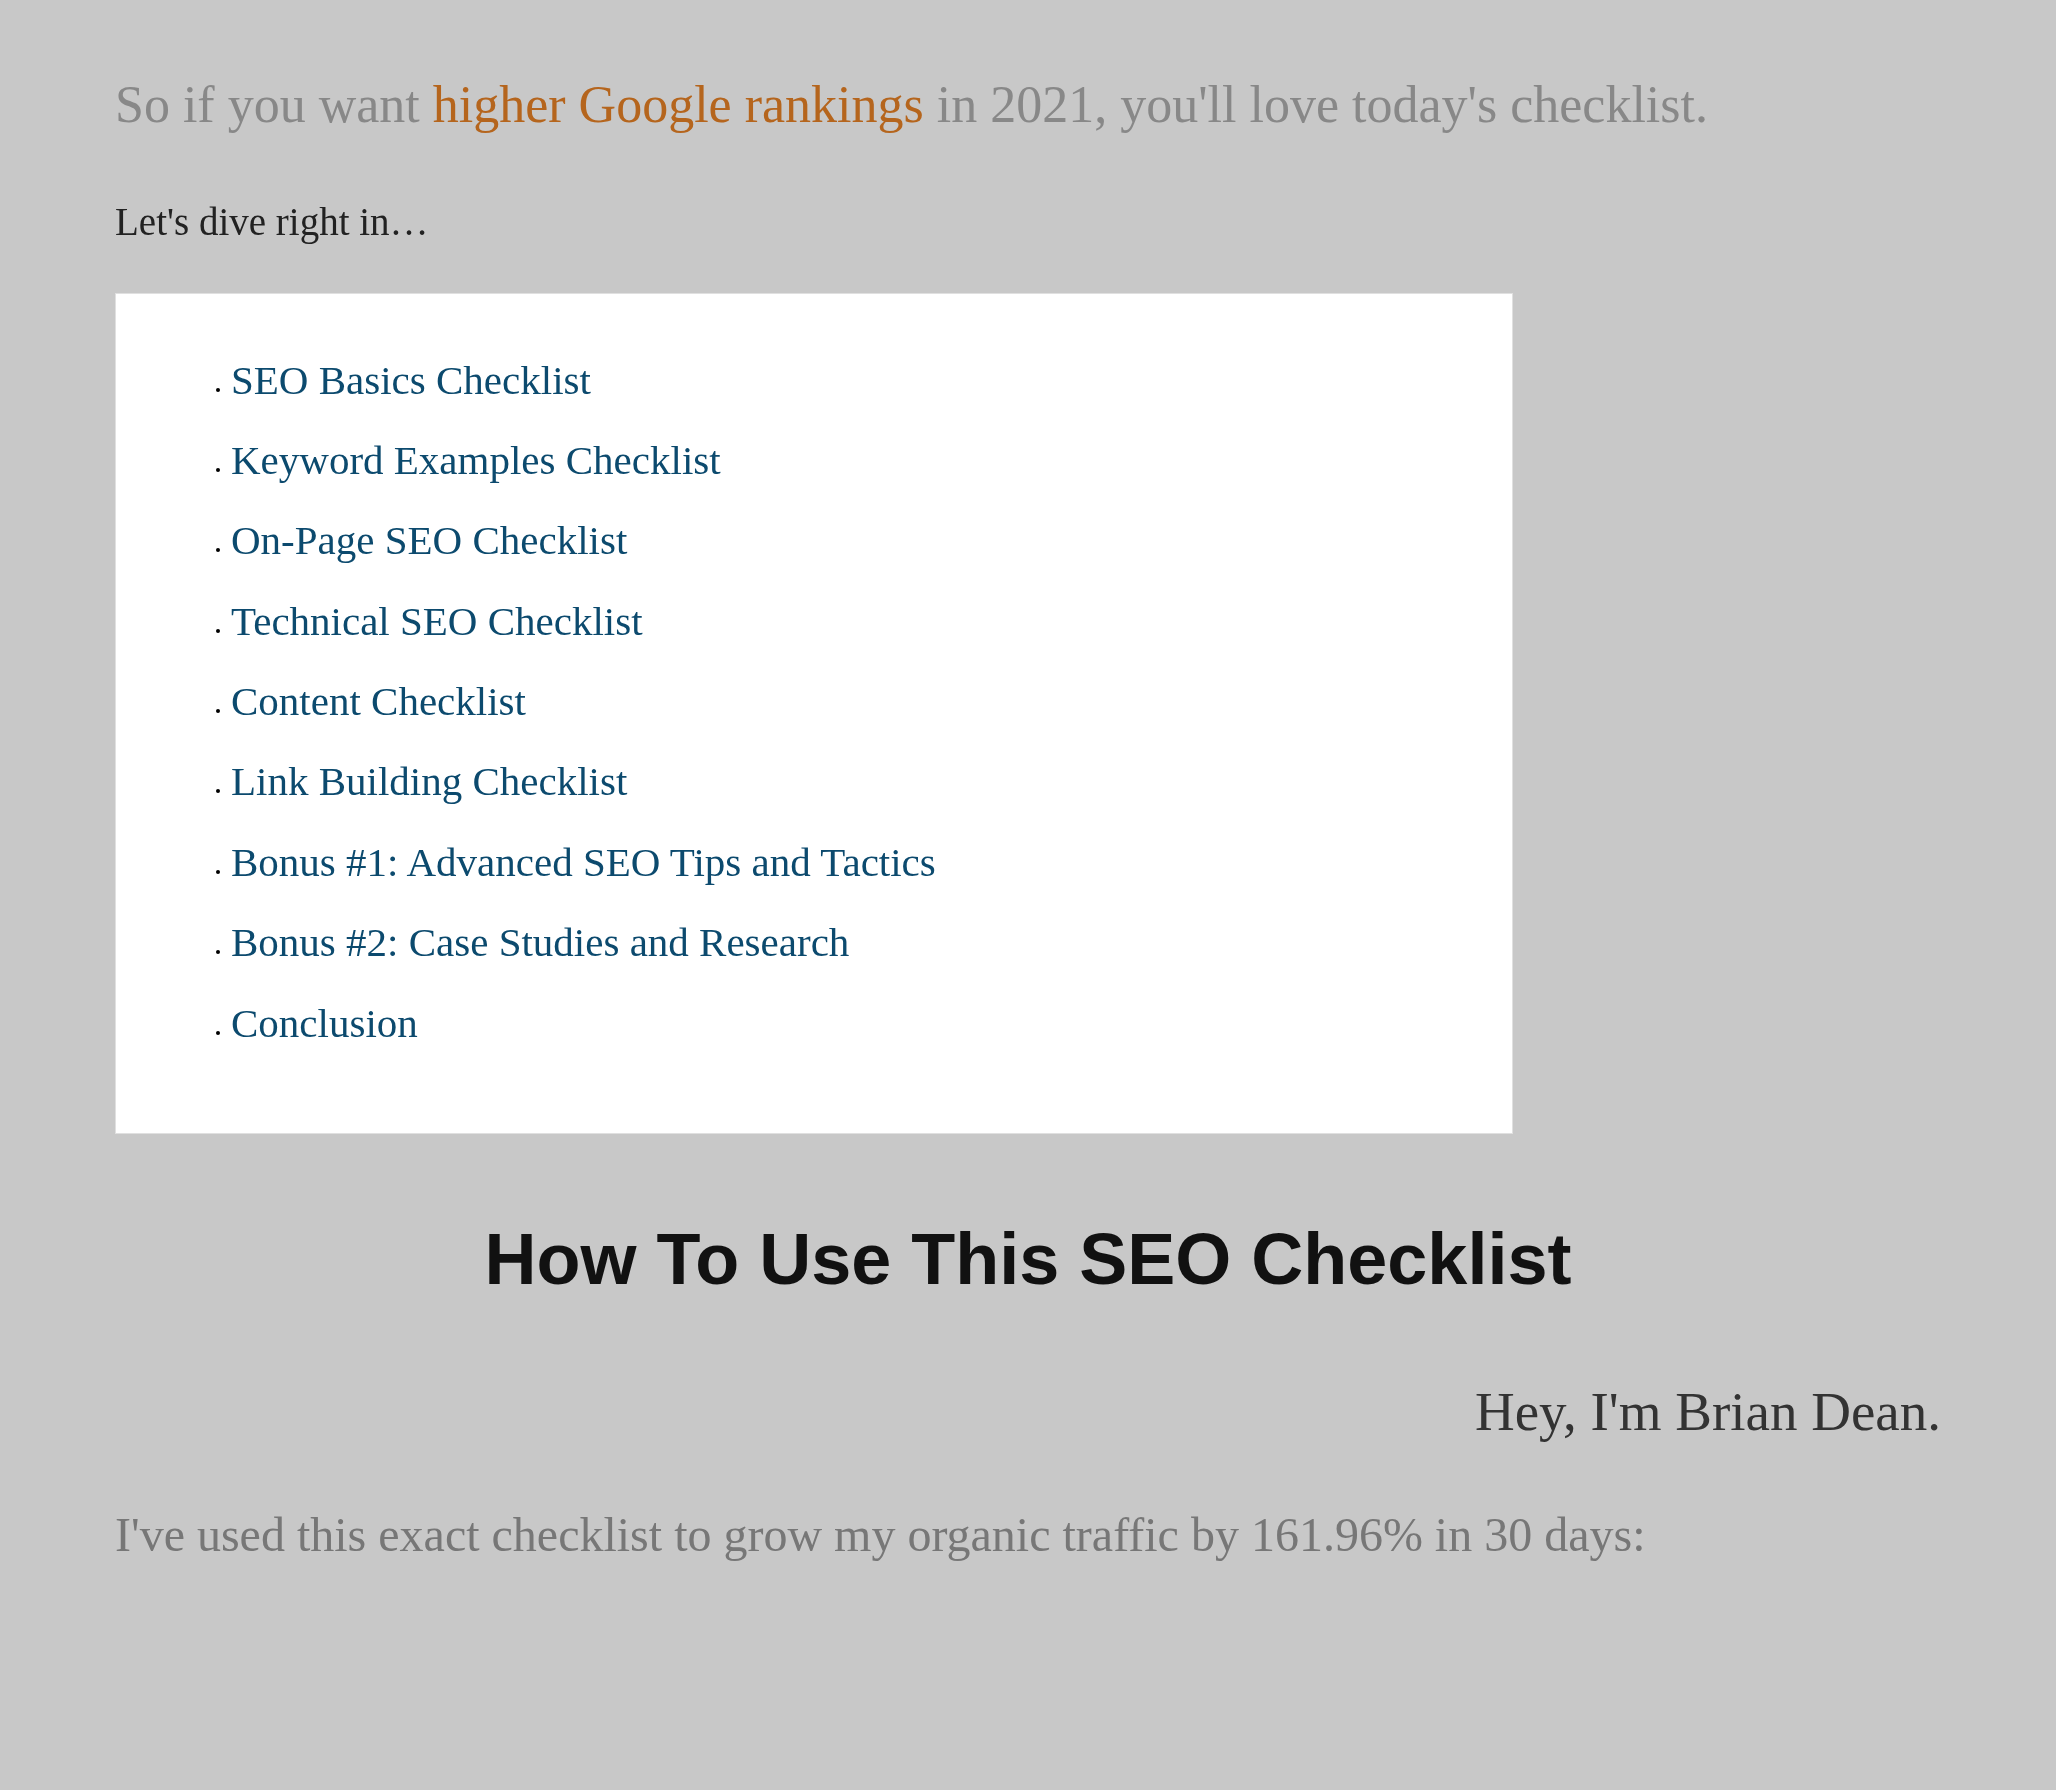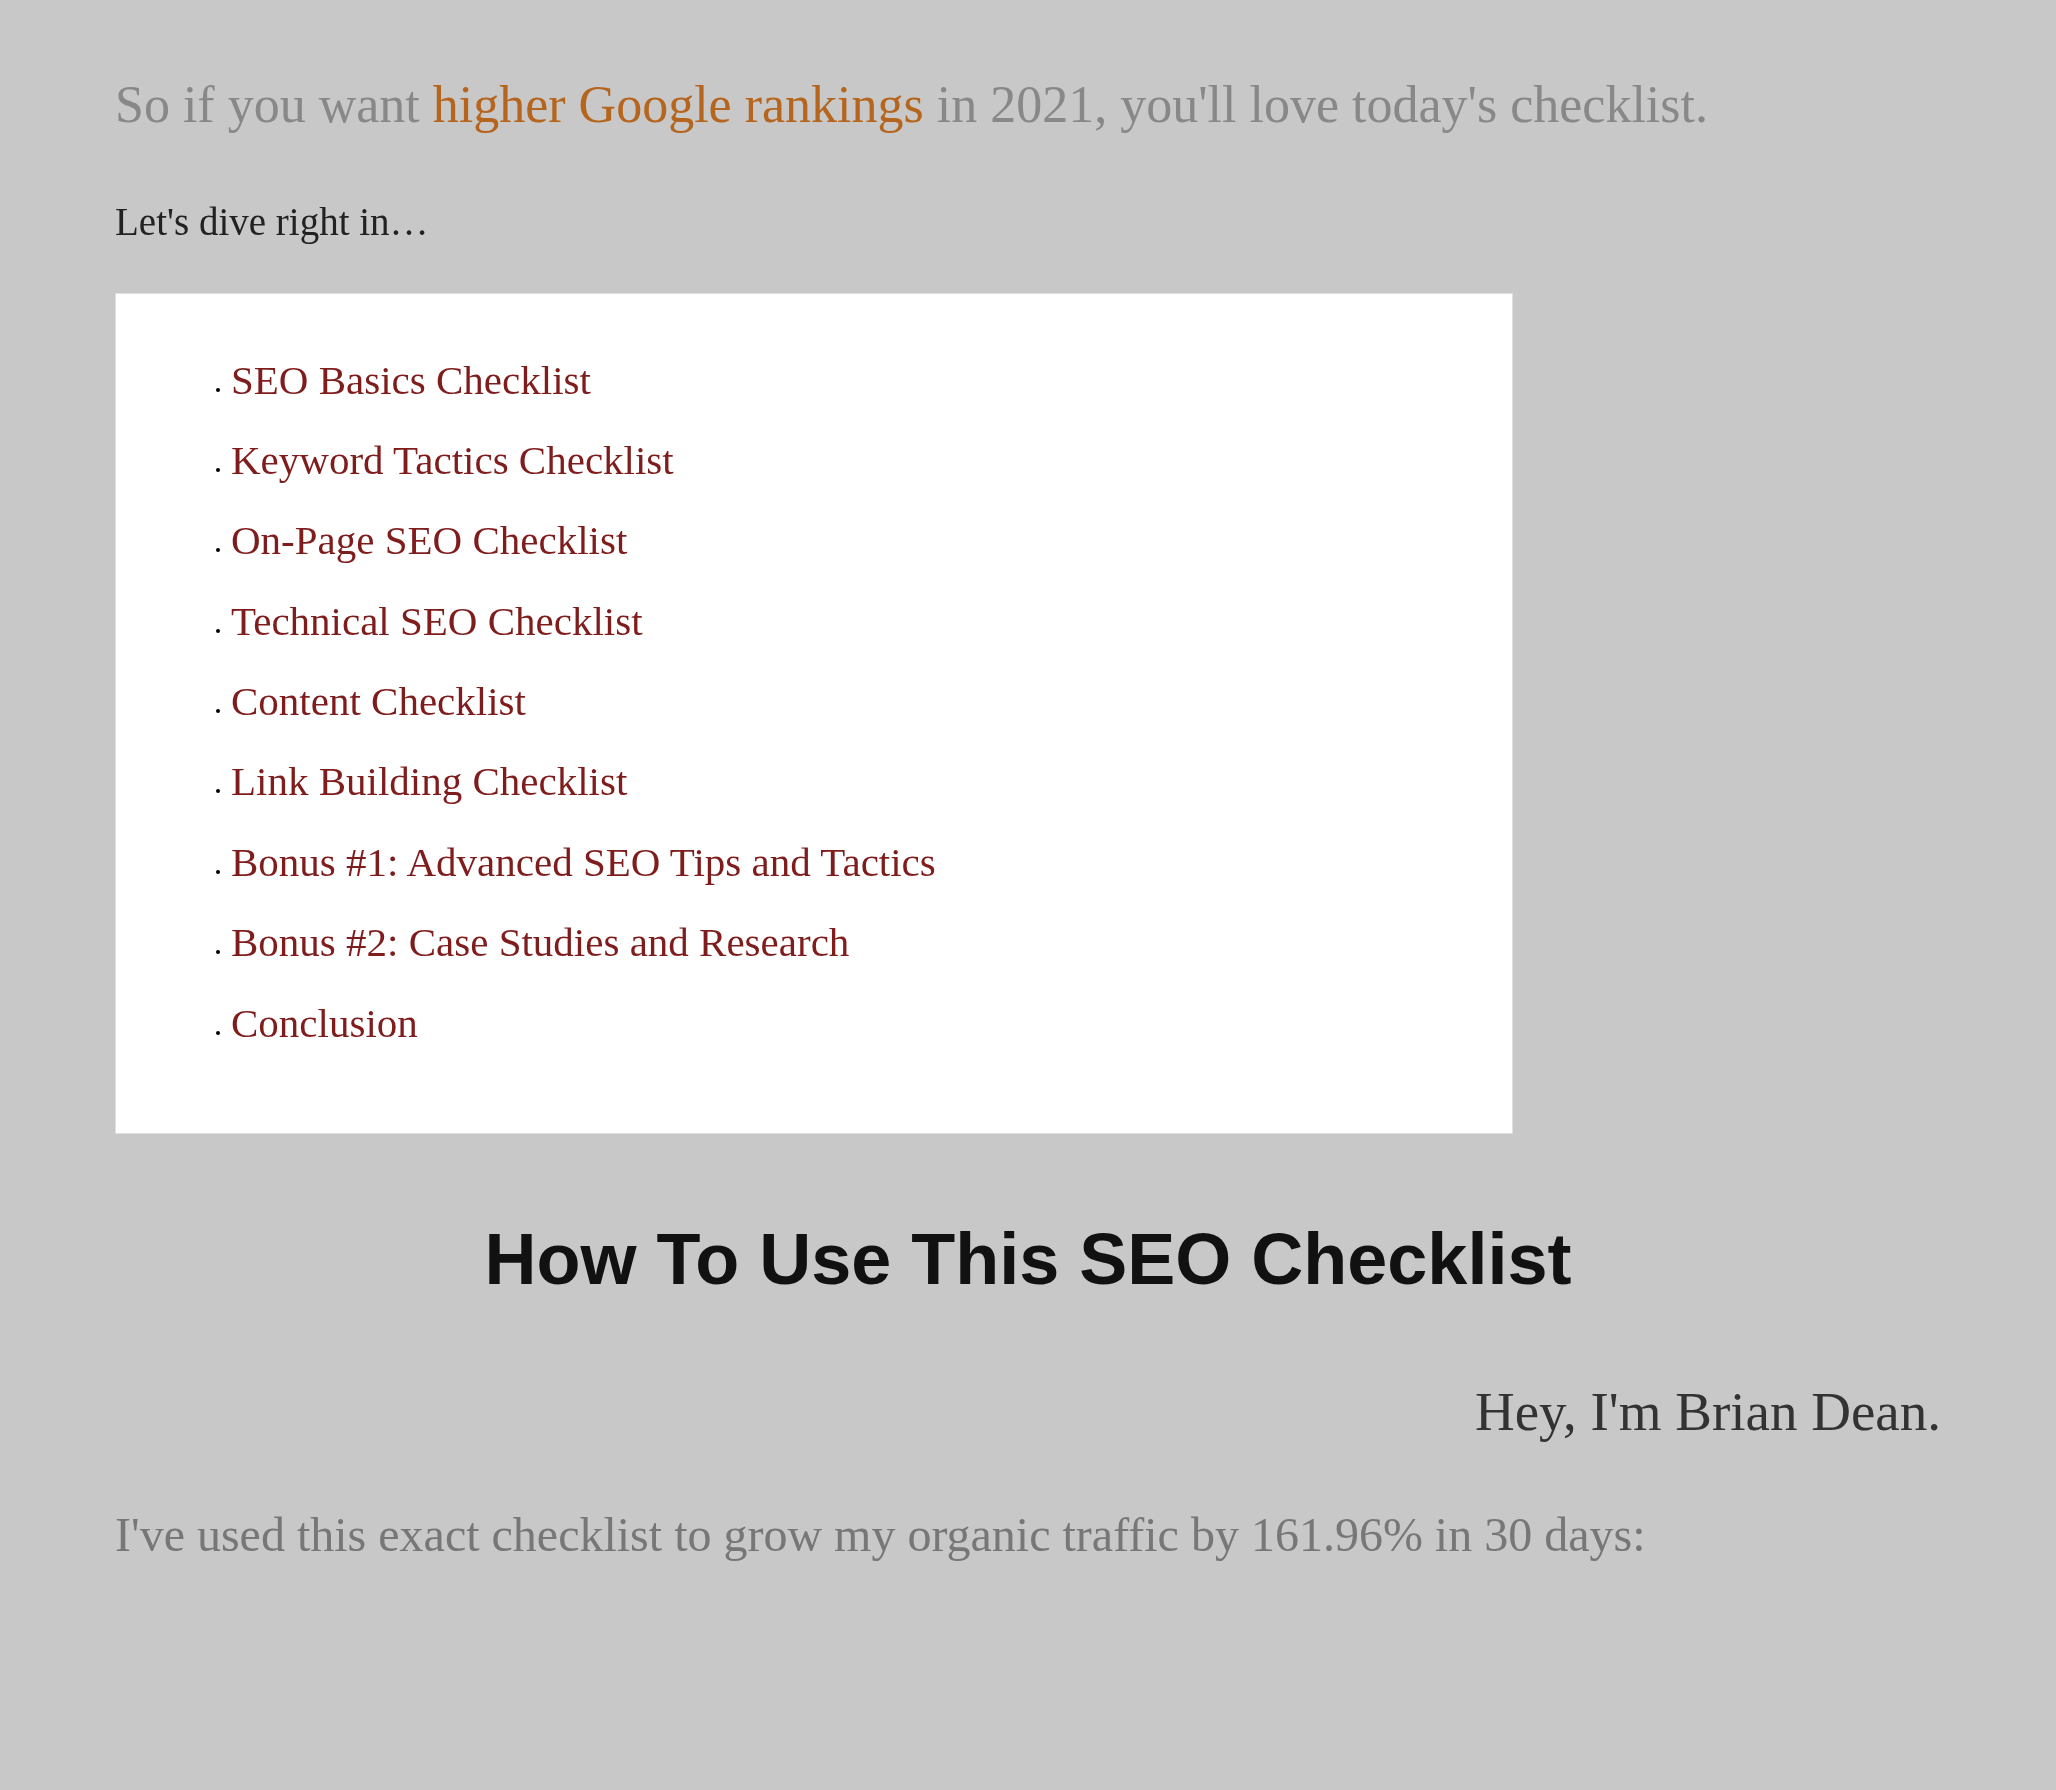--- a/index.html
+++ b/index.html
@@ -45,21 +45,21 @@
     .toc-list {
       list-style: disc;
       padding-left: 49px;
     }
 
     .toc-list li {
       margin-bottom: 23px;
     }
 
     .toc-list li a {
-      color: #7f1d1d;
+      color: #0c4a6e;
       text-decoration: none;
       font-size: 41px;
       line-height: 1.4;
     }
 
     .section-heading {
       font-size: 72px;
       font-weight: 700;
       color: #111111;
       text-align: center;
@@ -91,21 +91,21 @@
 </p>
 
 <p class="dive-text">Let's dive right in…</p>
 
 <div class="toc-box">
   <ul class="toc-list">
     <li>
       <a href="#seo-basics">SEO Basics Checklist</a>
     </li>
     <li>
-      <a href="#keyword-research">Keyword Tactics Checklist</a>
+      <a href="#keyword-research">Keyword Examples Checklist</a>
     </li>
     <li>
       <a href="#on-page-seo">On-Page SEO Checklist</a>
     </li>
     <li>
       <a href="#technical-seo">Technical SEO Checklist</a>
     </li>
     <li>
       <a href="#content">Content Checklist</a>
     </li>

